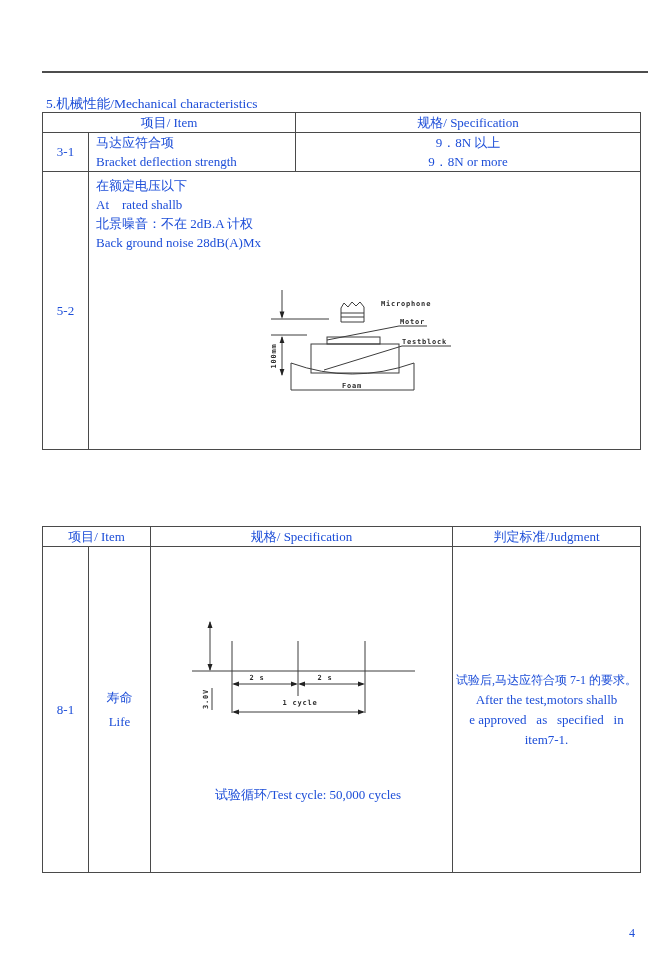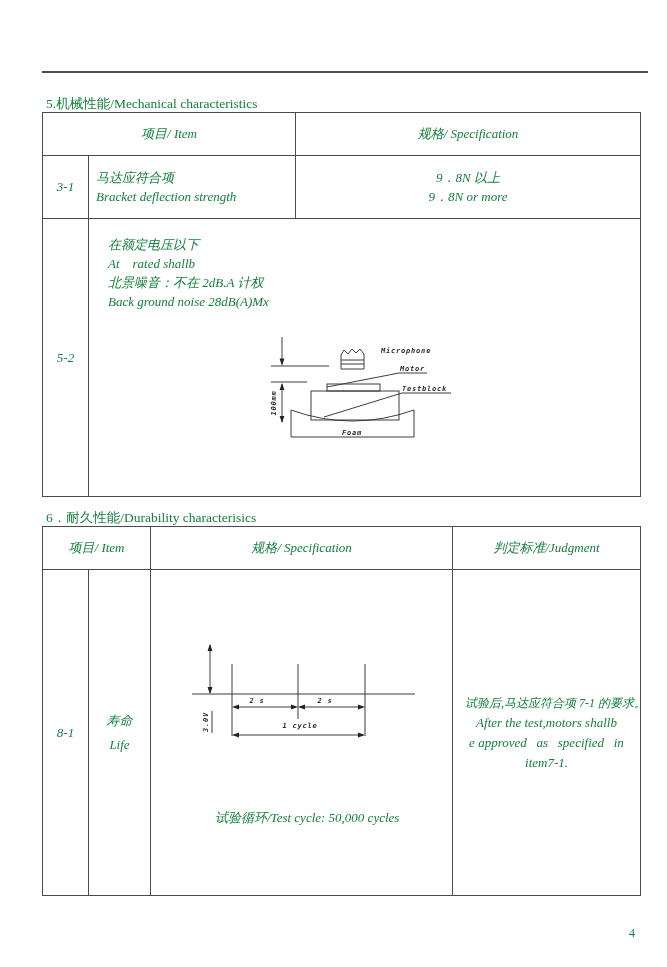--- a/index.html
+++ b/index.html
@@ -1,25 +1,25 @@
 <!DOCTYPE html>
 <html><head>
 <meta charset="utf-8">
 <style>
   html,body{margin:0;padding:0;background:#e8e8e8;}
   .page{
     position:relative;width:667px;height:967px;background:#ffffff;
-    font-family:"Liberation Serif","DejaVu Serif",serif;color:#15803d;overflow:hidden;
+    font-family:"Liberation Serif","DejaVu Serif",serif;color:#1d4ed8;overflow:hidden;
   }
   .top-rule{position:absolute;left:42px;top:71px;width:606px;height:2px;background:#4d4d4d;}
   .sec-title{position:absolute;font-size:13.5px;white-space:nowrap;}
   .s5-title{left:46px;top:95px;}
   .s6-title{left:46px;top:509px;}
   table.t{position:absolute;border-collapse:collapse;table-layout:fixed;}
-  table.t td{border:1px solid #4a4a4a;font-size:13px;padding:12px;vertical-align:middle;overflow:visible;font-style:italic;}
+  table.t td{border:1px solid #4a4a4a;font-size:13px;padding:0;vertical-align:middle;overflow:visible;}
   .t1{left:42px;top:112px;width:598px;}
   .t2{left:42px;top:526px;width:598px;}
   .c{text-align:center;}
   .item-cell{padding-left:7px !important;vertical-align:middle;}
   .item-cell div, .spec2 div{line-height:19px;}
   .cell52{vertical-align:top !important;position:relative;}
   .cell52 .txt{padding:4px 0 0 7px;}
   .cell52 .txt div{line-height:19px;white-space:pre-wrap;}
   .spec-cell{position:relative;vertical-align:top !important;}
   .judg-cell{vertical-align:middle;text-align:center;}
@@ -99,21 +99,20 @@
           <path class="ln" d="M133,56 L182,56 M133,56 L55,80"></path>
 
           <path class="ln" d="M22,73 Q83,95 145,73 L145,100 L22,100 Z"></path>
           <text class="cad" x="83" y="98" text-anchor="middle">Foam</text>
         </svg>
       </td>
     </tr>
   </tbody>
     </table>
 
-  <div class="sec-title s6-title">6．耐久性能/Durability characterisics</div>
 
   <table class="t t2">
     <colgroup>
         <col style="width:46px">
         <col style="width:62px">
         <col style="width:302px">
         <col style="width:188px">
       </colgroup>
     <tbody>
         <tr style="height:20px">

